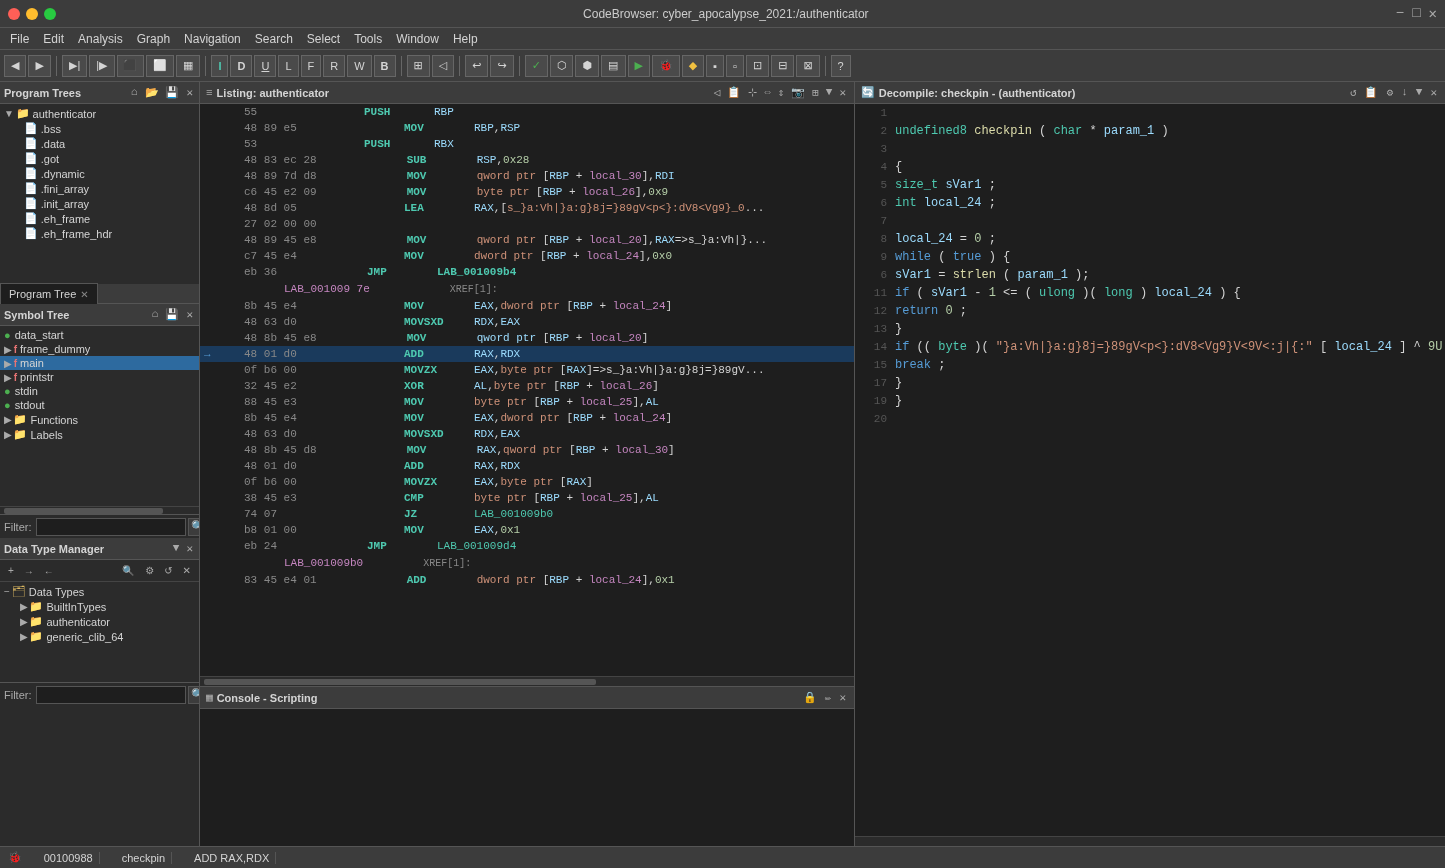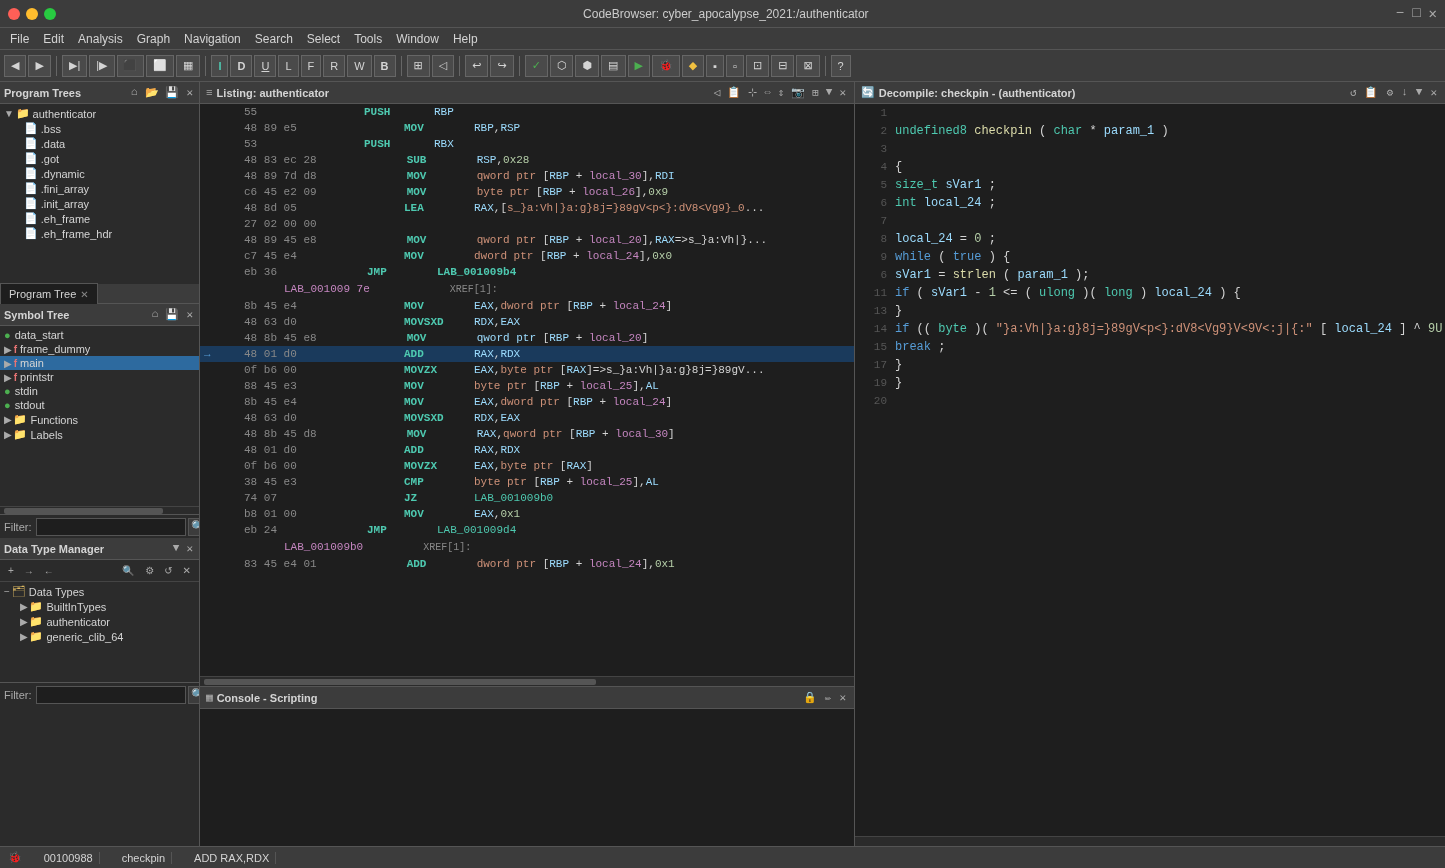--- a/index.html
+++ b/index.html
@@ -726,20 +726,27 @@
         </div>
         <div class="asm-line">
           <span class="asm-arrows"></span>
           <span class="asm-addr">0f b6 00</span>
           <span style="min-width:90px;"></span>
           <span class="asm-mnem">MOVZX</span>
           <span class="asm-ops"><span style="color:#9cdcfe;">EAX</span>,<span style="color:#ce9178;">byte ptr</span> [<span style="color:#9cdcfe;">RAX</span>]=&gt;s_}a:Vh|}a:g}8j=}89gV...</span>
         </div>
         <div class="asm-line">
           <span class="asm-arrows"></span>
+          <span class="asm-addr">32 45 e2</span>
+          <span style="min-width:90px;"></span>
+          <span class="asm-mnem">XOR</span>
+          <span class="asm-ops"><span style="color:#9cdcfe;">AL</span>,<span style="color:#ce9178;">byte ptr</span> [<span style="color:#9cdcfe;">RBP</span> + <span style="color:#c586c0;">local_26</span>]</span>
+        </div>
+        <div class="asm-line">
+          <span class="asm-arrows"></span>
           <span class="asm-addr">88 45 e3</span>
           <span style="min-width:90px;"></span>
           <span class="asm-mnem">MOV</span>
           <span class="asm-ops"><span style="color:#ce9178;">byte ptr</span> [<span style="color:#9cdcfe;">RBP</span> + <span style="color:#c586c0;">local_25</span>],<span style="color:#9cdcfe;">AL</span></span>
         </div>
         <div class="asm-line">
           <span class="asm-arrows"></span>
           <span class="asm-addr">8b 45 e4</span>
           <span style="min-width:90px;"></span>
           <span class="asm-mnem">MOV</span>
@@ -957,20 +964,30 @@
           <span class="op"> &lt;= (</span>
           <span class="type">ulong</span>
           <span class="punc">)(</span>
           <span class="type">long</span>
           <span class="punc">)</span>
           <span class="var">local_24</span>
           <span class="punc">) {</span>
         </span>
       </div>
 
+      <div class="code-line">
+        <span class="line-num">12</span>
+        <span class="code-text">
+          <span class="punc">      </span>
+          <span class="kw">return</span>
+          <span class="punc"> </span>
+          <span class="num-lit">0</span>
+          <span class="punc">;</span>
+        </span>
+      </div>
 
       <div class="code-line">
         <span class="line-num">13</span>
         <span class="code-text punc">    }</span>
       </div>
 
       <div class="code-line">
         <span class="line-num">14</span>
         <span class="code-text">
           <span class="punc">    </span>

